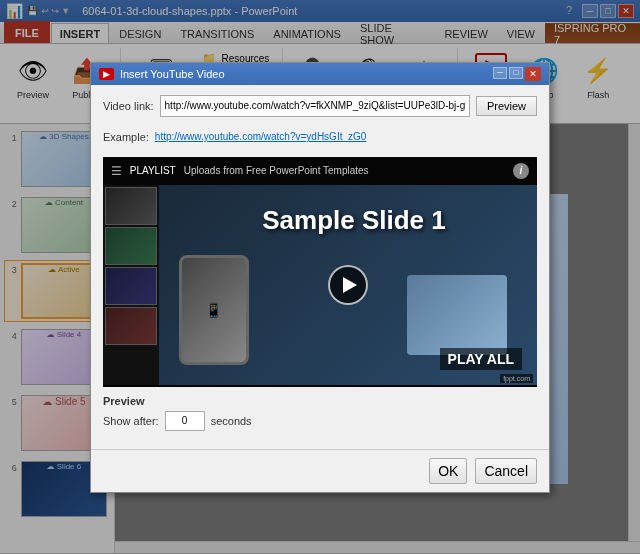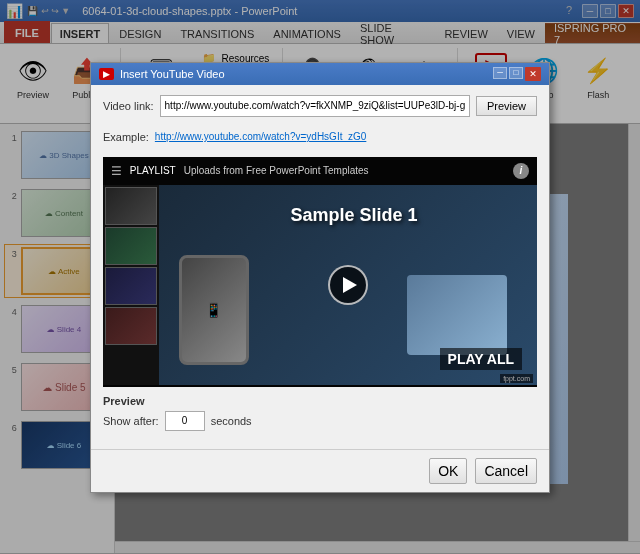--- a/index.html
+++ b/index.html
@@ -31,21 +31,21 @@
     .small-btn-icon { width: 16px; height: 16px; display: flex; align-items: center; justify-content: center; font-size: 11px; }
 
     
     .main-area { display: flex; height: calc(554px - 22px - 22px - 80px - 1px); }
 
     
     .slide-panel { width: 115px; background: #f5f5f5; border-right: 1px solid #ccc; overflow-y: auto; padding: 4px; }
     .slide-thumb { margin-bottom: 4px; display: flex; gap: 4px; align-items: flex-start; cursor: pointer; padding: 2px; border: 1px solid transparent; }
     .slide-thumb.active { border-color: #f0a030; background: #fff3e0; }
     .slide-num { font-size: 9px; color: #666; width: 10px; text-align: right; margin-top: 2px; }
-    .slide-img { width: 88px; height: 48px; background: linear-gradient(135deg, #e8f4ff, #c5deff); border: 1px solid #aaa; display: flex; align-items: center; justify-content: center; overflow: hidden; position: relative; }
+    .slide-img { width: 88px; height: 56px; background: linear-gradient(135deg, #e8f4ff, #c5deff); border: 1px solid #aaa; display: flex; align-items: flex-start; justify-content: center; overflow: hidden; position: relative; }
     .slide-img.s1 { background: linear-gradient(135deg, #ddeeff, #aaccee); }
     .slide-img.s2 { background: linear-gradient(135deg, #e0f0e0, #b0d0b0); }
     .slide-img.s3 { background: linear-gradient(135deg, #fff5e0, #f0d090); border: 2px solid #f0a030; }
     .slide-img.s4 { background: linear-gradient(135deg, #f0e8ff, #d0b8ee); }
     .slide-img.s5 { background: linear-gradient(135deg, #ffe8e8, #eeb8b8); }
     .slide-img.s6 { background: linear-gradient(135deg, #1a3a6a, #2a5a9a); }
 
     
     .slide-canvas { flex: 1; background: #808080; display: flex; align-items: center; justify-content: center; position: relative; overflow: hidden; }
     .slide-main { width: 380px; height: 290px; background: white; position: relative; overflow: hidden; }
@@ -72,21 +72,21 @@
     .playlist-icon { color: #aaa; font-size: 12px; }
     .playlist-title { color: #ccc; font-size: 10px; }
     .video-main { display: flex; height: 200px; }
     .video-thumbs { width: 56px; background: #111; display: flex; flex-direction: column; gap: 2px; padding: 2px; overflow-y: auto; }
     .video-thumb { width: 52px; height: 38px; background: #333; border: 1px solid #555; cursor: pointer; }
     .video-thumb.vt1 { background: linear-gradient(135deg, #222, #444); }
     .video-thumb.vt2 { background: linear-gradient(135deg, #1a3a2a, #2a5a3a); }
     .video-thumb.vt3 { background: linear-gradient(135deg, #1a1a3a, #2a2a5a); }
     .video-thumb.vt4 { background: linear-gradient(135deg, #3a1a1a, #5a2a2a); }
     .video-content { flex: 1; background: linear-gradient(135deg, #1a2a3a, #2a4a6a); position: relative; display: flex; align-items: center; justify-content: center; }
-    .slide-preview-text { color: white; font-size: 18px; font-weight: bold; text-shadow: 2px 2px 4px rgba(0,0,0,0.8); position: absolute; top: 20px; left: 12px; right: 0; text-align: center; }
+    .slide-preview-text { color: white; font-size: 26px; font-weight: bold; text-shadow: 2px 2px 4px rgba(0,0,0,0.8); position: absolute; top: 20px; left: 12px; right: 0; text-align: center; }
     .phone-img { width: 70px; height: 110px; background: linear-gradient(135deg, #444, #888); border-radius: 8px; border: 3px solid #666; position: absolute; left: 20px; bottom: 20px; display: flex; align-items: center; justify-content: center; font-size: 9px; color: #ccc; }
     .mountain-img { width: 100px; height: 80px; background: linear-gradient(135deg, #5a7a9a, #8ab0d0); border-radius: 4px; position: absolute; right: 30px; bottom: 30px; }
     .play-btn { width: 40px; height: 40px; background: rgba(0,0,0,0.7); border-radius: 50%; border: 2px solid rgba(255,255,255,0.7); display: flex; align-items: center; justify-content: center; cursor: pointer; }
     .play-triangle { width: 0; height: 0; border-left: 14px solid white; border-top: 8px solid transparent; border-bottom: 8px solid transparent; margin-left: 3px; }
     .play-all-label { color: white; font-size: 14px; font-weight: bold; position: absolute; bottom: 15px; right: 15px; background: rgba(0,0,0,0.6); padding: 3px 8px; }
     .fppt-badge { position: absolute; bottom: 2px; right: 4px; background: rgba(0,0,0,0.6); color: #aaa; font-size: 7px; padding: 1px 3px; }
 
     
     .video-controls { background: rgba(0,0,0,0.85); height: 28px; display: flex; align-items: center; padding: 0 6px; gap: 6px; }
 

